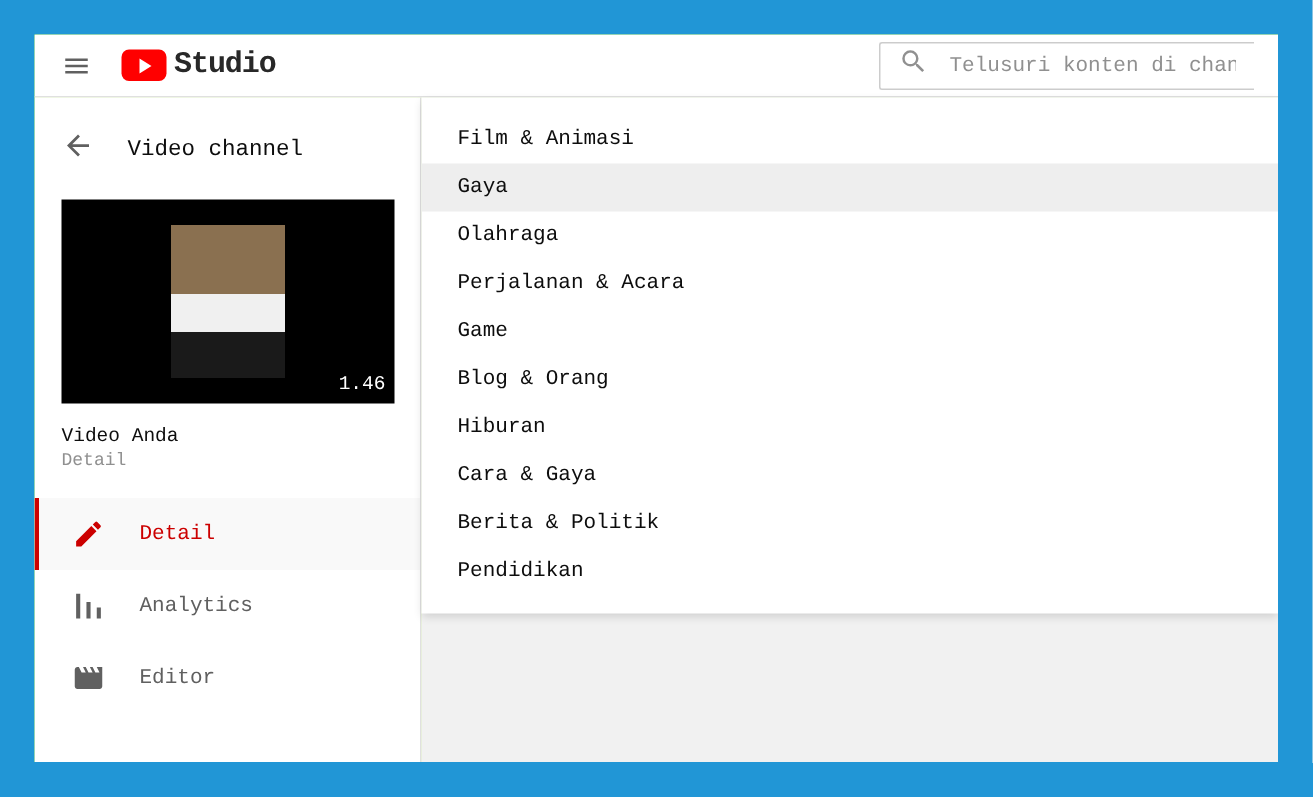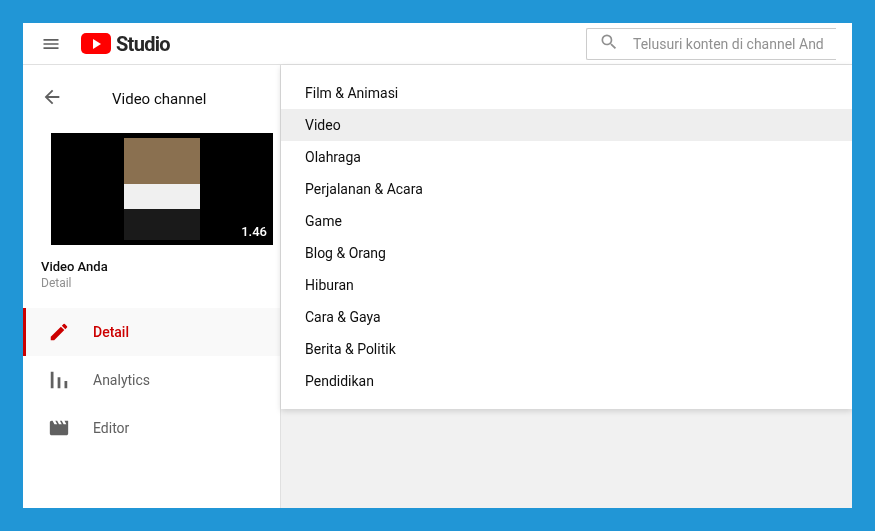--- a/index.html
+++ b/index.html
@@ -10,20 +10,21 @@
       height: 531px;
       overflow: hidden;
       padding: 23px;
     }
     .app {
       background: #bef264;
       width: 100%;
       height: 100%;
       position: relative;
       overflow: hidden;
+      font-family: Liberation Mono, monospace;
     }
     .topbar {
       height: 42px;
       display: flex;
       align-items: center;
       padding: 0 16px;
       border-bottom: 1px solid #e0e0e0;
       background: #fff;
     }
     .hamburger {
@@ -96,33 +97,32 @@
       padding-top: 14px;
       background: #fff;
     }
     .breadcrumb {
       display: flex;
       align-items: center;
       padding: 0 18px;
       height: 40px;
       color: #606060;
       cursor: pointer;
-      gap: 27px;
     }
     .back-arrow {
       margin-right: 22px;
     }
     .breadcrumb-text {
       font-size: 15px;
       color: #0d0d0d;
     }
     .thumb-container {
-      margin: 14px 28px 0;
+      margin: 14px 18px 0;
       width: 222px;
-      height: 112px;
+      height: 136px;
       background: #000;
       position: relative;
     }
     .thumb-img {
       position: absolute;
       left: 50%;
       top: 50%;
       transform: translate(-50%, -50%);
       width: 76px;
       height: 102px;
@@ -271,21 +271,21 @@
               </svg>
             </span>
             <span class="nav-label">Editor</span>
           </div>
         </div>
     </div>
 
     <div class="main">
       <div class="dropdown" id="dropdown">
           <div class="dropdown-item">Film &amp; Animasi</div>
-          <div class="dropdown-item selected">Video</div>
+          <div class="dropdown-item selected">Gaya</div>
           <div class="dropdown-item">Olahraga</div>
           <div class="dropdown-item">Perjalanan &amp; Acara</div>
           <div class="dropdown-item">Game</div>
           <div class="dropdown-item">Blog &amp; Orang</div>
           <div class="dropdown-item">Hiburan</div>
           <div class="dropdown-item">Cara &amp; Gaya</div>
           <div class="dropdown-item">Berita &amp; Politik</div>
           <div class="dropdown-item">Pendidikan</div>
         </div>
     </div>

